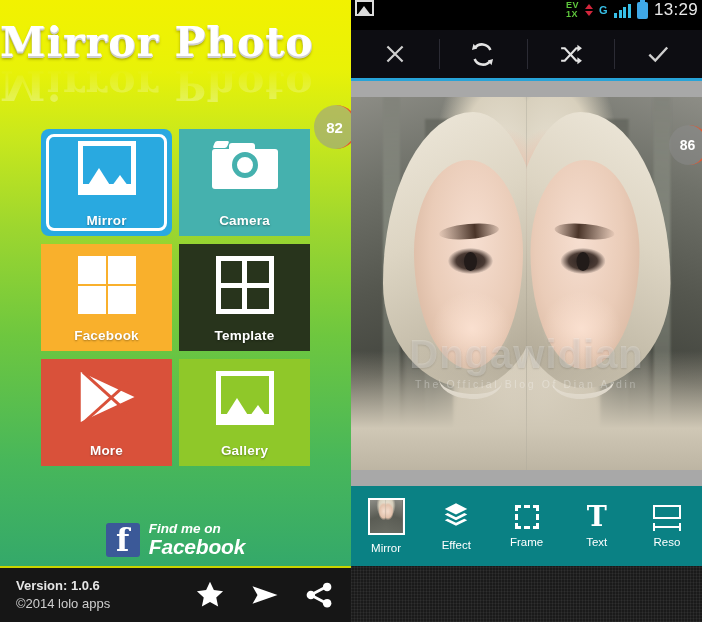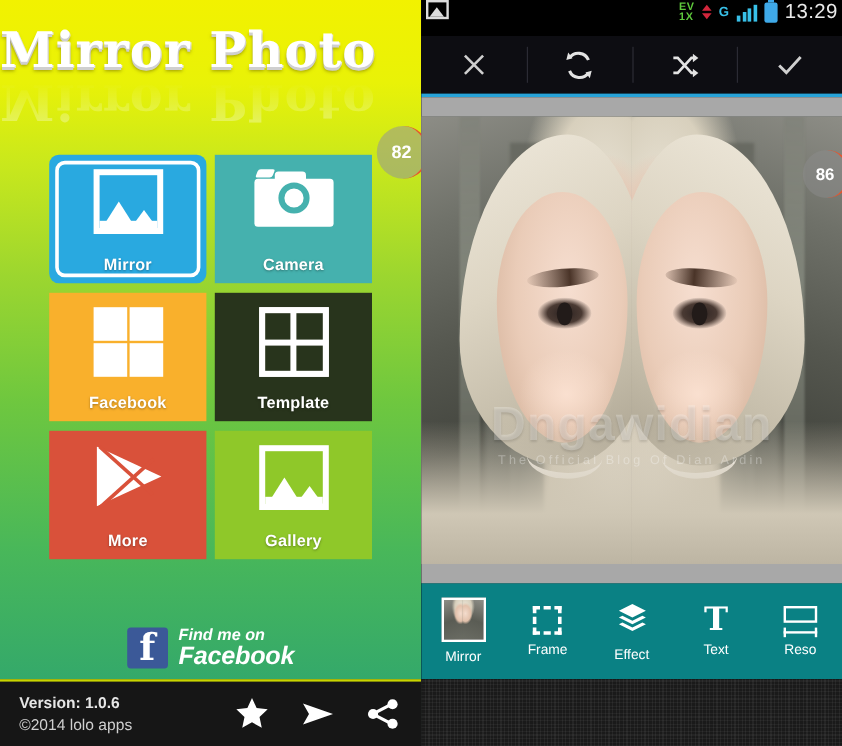--- a/index.html
+++ b/index.html
@@ -436,36 +436,36 @@
               <span class="sc"></span>
             </span>
           <span class="mh r">
               <span class="sc"></span>
             </span>
         </div>
         <div class="bb-label">Mirror</div>
       </div>
 
       <div class="bb-item">
-        <span class="ic-frame"></span>
-        <div class="bb-label">Frame</div>
-      </div>
-
-      <div class="bb-item">
         <span>
           <svg width="30" height="27" viewBox="0 0 24 24">
             <path fill="#fff" d="M12 2L2 7l10 5 10-5z"></path>
             <path fill="#fff" d="M2 12l10 5 10-5-2.6-1.3L12 14.4 4.6 10.7z"></path>
             <path fill="#fff" d="M2 17l10 5 10-5-2.6-1.3L12 19.4 4.6 15.7z"></path>
             </svg>
         </span>
         <div class="bb-label">Effect</div>
       </div>
 
       <div class="bb-item">
+        <span class="ic-frame"></span>
+        <div class="bb-label">Frame</div>
+      </div>
+
+      <div class="bb-item">
         <span class="ic-text">T</span>
         <div class="bb-label">Text</div>
       </div>
 
       <div class="bb-item">
         <span class="ic-reso">
           <span class="rect"></span>
             <span class="arr"></span>
             <span class="cap a"></span>
             <span class="cap b"></span>

